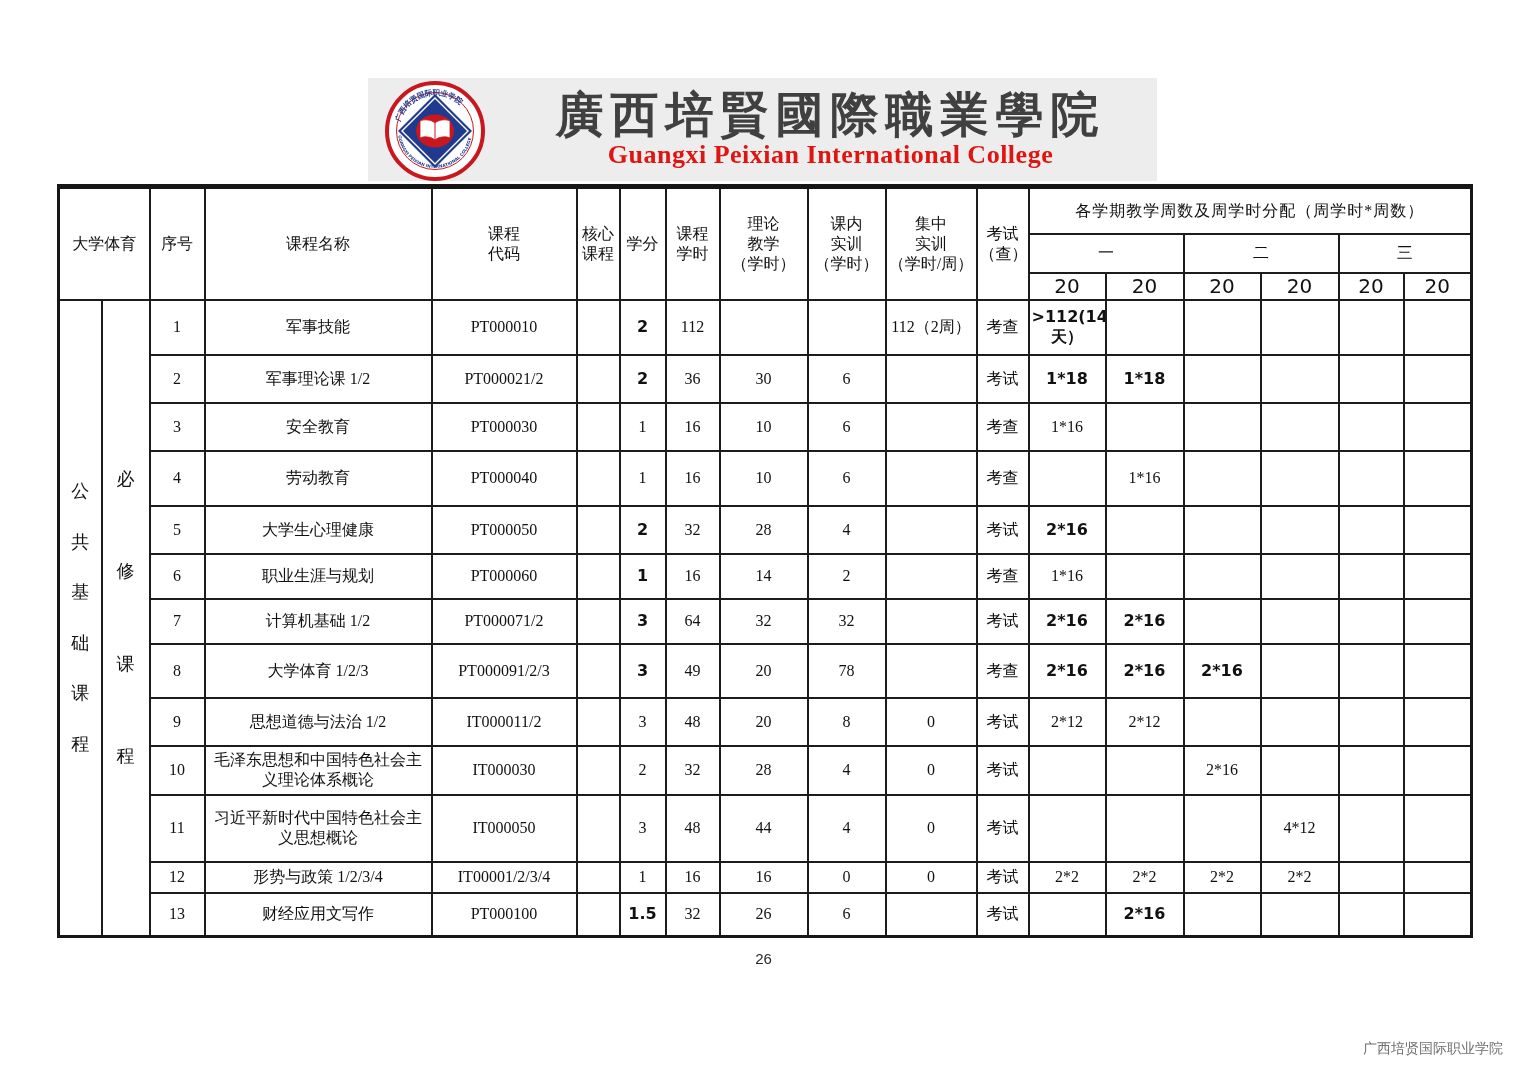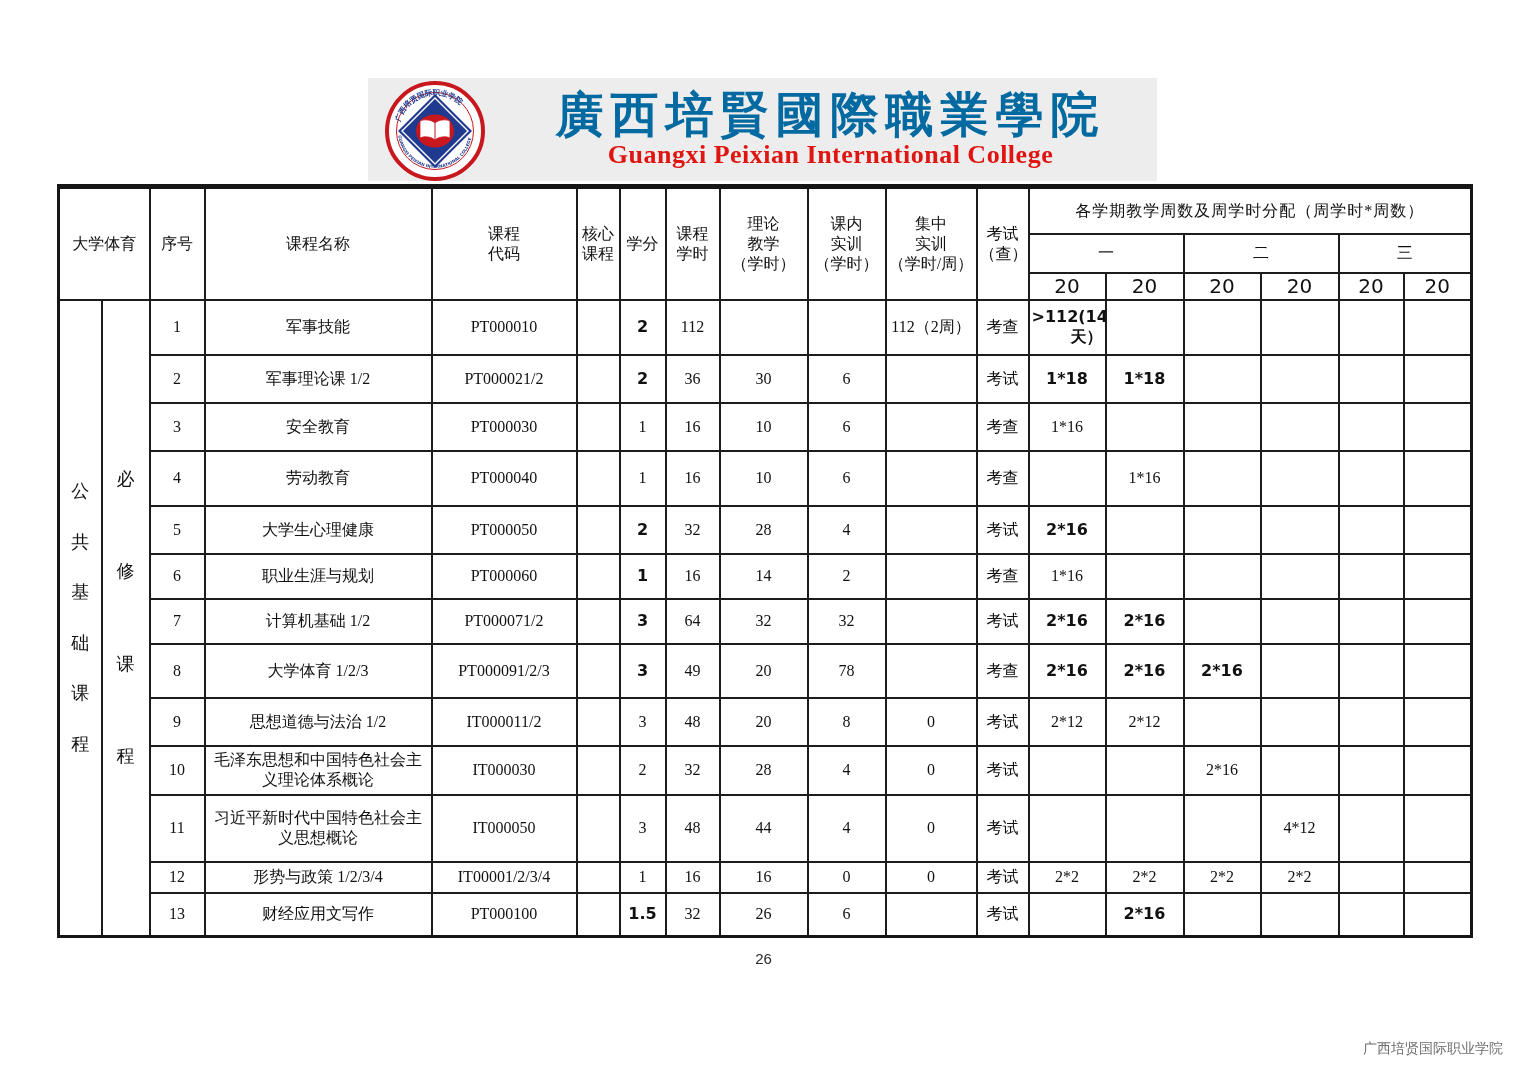--- a/index.html
+++ b/index.html
@@ -5,37 +5,37 @@
   html,body{margin:0;padding:0;background:#ffffff;}
   .page{position:relative;width:1527px;height:1080px;background:#ffffff;overflow:hidden;
         font-family:"Liberation Serif","DejaVu Serif",serif;color:#111;}
 
   
   .banner{position:absolute;left:368px;top:78px;width:789px;height:103px;background:#ededed;
           display:flex;align-items:center;}
   .logo-wrap{position:absolute;left:16px;top:3px;width:102px;height:100px;}
   .title-block{position:absolute;left:150px;top:0;width:625px;height:103px;
                display:flex;flex-direction:column;align-items:center;justify-content:center;}
-  .college-cn{font-size:48px;font-weight:bold;color:#0369a1;letter-spacing:7px;line-height:1.05;
+  .college-cn{font-size:48px;font-weight:bold;color:#404040;letter-spacing:7px;line-height:1.05;
               white-space:nowrap;font-family:"DejaVu Serif","Liberation Serif",serif;}
   .college-en{font-size:26px;font-weight:bold;color:#df1512;letter-spacing:0.5px;white-space:nowrap;
               font-family:"Liberation Serif","DejaVu Serif",serif;}
 
   
   table.curriculum{position:absolute;left:57px;top:184px;width:1413px;border-collapse:collapse;
         table-layout:fixed;border:3px solid #161616;border-top-width:5px;}
   .curriculum th,.curriculum td{border:2px solid #1c1c1c;text-align:center;vertical-align:middle;
         padding:0 2px;font-size:16px;font-weight:normal;white-space:pre-line;line-height:1.25;overflow:hidden;}
   .curriculum thead tr.hr1{height:47px;}
   .curriculum thead tr.hr2{height:39px;}
   .curriculum thead tr.hr3{height:25px;}
   .sem-title{font-weight:bold;letter-spacing:1px;}
   tr.weeks th{font-family:"DejaVu Sans","Liberation Sans",sans-serif;font-weight:400;font-size:20px;margin-top:7px;}
   td.bold{font-family:"DejaVu Sans","Liberation Sans",sans-serif;font-weight:700;}
-  td.tl{text-align:right;}
+  td.tl{text-align:center;}
   .vcol{display:flex;flex-direction:column;align-items:center;font-size:18px;}
   .vcol span{display:block;}
 
   
   .page-number{position:absolute;left:0;right:0;top:950px;text-align:center;font-size:15px;color:#2a2a2a;
                font-family:"Liberation Sans","DejaVu Sans",sans-serif;}
   .watermark{position:absolute;right:24px;top:1040px;font-size:14px;color:#6f6f6f;
              font-family:"Liberation Sans","DejaVu Sans",sans-serif;}
 </style>
 </head>

